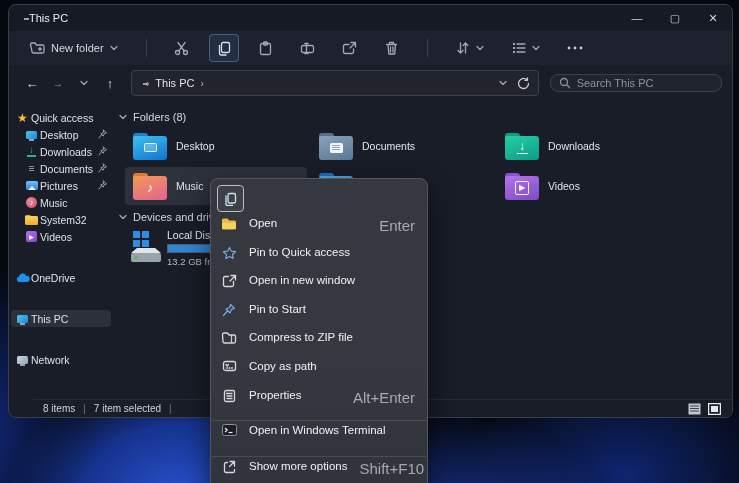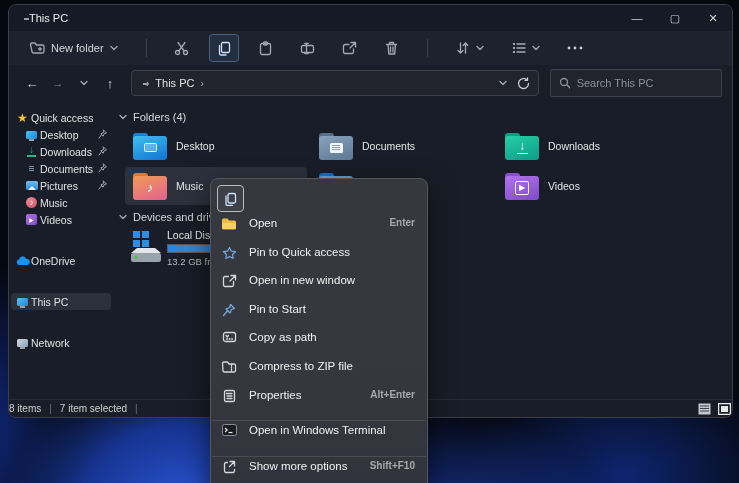--- a/index.html
+++ b/index.html
@@ -38,22 +38,22 @@
   .stroke-br { stroke:#cfe4fa; fill:none; stroke-width:1.3; stroke-linecap:round; stroke-linejoin:round; }
   
   .navrow { height:36px; display:flex; align-items:center; padding:0 10px; flex:none; background:#191d27; }
   .navbtn { width:26px; height:26px; display:flex; align-items:center; justify-content:center; font-size:13px; color:#dfe3e8; border-radius:4px; }
   .navbtn.dim { color:#878d98; font-size:11px; }
   .addressbar { margin-left:8px; width:408px; height:26px; background:#21242d; border:1px solid #3c4049;
      border-radius:4px; display:flex; align-items:center; padding:0 8px; gap:6px; }
   .crumb-sep { color:#aeb2ba; font-size:10px; }
   .crumb { font-size:11px; color:#e4e6ea; }
   .addr-right { margin-left:auto; display:flex; align-items:center; gap:10px; }
-  .searchbox { margin-left:11px; flex:1; height:28px; background:#21242d; border:1px solid #3c4049;
-     border-radius:2px; display:flex; align-items:center; padding:0 8px; gap:7px; }
+  .searchbox { margin-left:11px; flex:1; height:18px; background:#21242d; border:1px solid #3c4049;
+     border-radius:8px; display:flex; align-items:center; padding:0 8px; gap:7px; }
   .searchbox input { background:transparent; border:none; outline:none; color:#e4e6ea; font-size:11px; width:100%;
      font-family:"Liberation Sans", sans-serif; }
   .searchbox input::placeholder { color:#8d929b; }
   
   .content { flex:1; display:flex; min-height:0; }
   .sidebar { width:104px; flex:none; padding-top:8px; overflow:hidden; }
   .sitem { height:17px; display:flex; align-items:center; font-size:10.5px; color:#dfe2e6; padding-left:20px; position:relative; border-radius:4px; margin:0 2px; }
   .sitem.child { padding-left:29px; }
   .sitem.sel { background:#2b303b; }
   .sitem.gap { margin-top:24px;text-align:center; }
@@ -100,34 +100,34 @@
      background-size:8px 1px; background-repeat:no-repeat; background-position:2.5px 2.5px,2.5px 4.5px,2.5px 6.5px; }
   .g-dl { display:flex; flex-direction:column; align-items:center; font-weight:bold; font-size:12px; line-height:10px; }
   .g-dl i { display:block; width:11px; height:1.5px; background:#fff; margin-top:1.5px; }
   .g-play { border:1.2px solid rgba(255,255,255,.9); border-radius:2px; font-size:8px; padding:1px 3px; line-height:10px; }
   
   .drive { position:absolute; display:flex; gap:4px; }
   .drive .dlabel { font-size:10.5px; color:#e2e4e8; white-space:nowrap; }
   .drive .bar { margin-top:3px; width:46px; height:9px; border:1px solid #565c66; background:#2f86d6; }
   .drive .free { margin-top:3px; font-size:9.5px; color:#b6bac0; white-space:nowrap; }
   
-  .statusbar { height:18px; flex:none; background:#191d27; border-top:1px solid #262b35; display:flex; align-items:center; padding:0 0; gap:8px; font-size:10px; color:#cfd2d6; }
+  .statusbar { height:18px; flex:none; background:#191d27; border-top:1px solid #262b35; display:flex; align-items:center; padding:0 10px; gap:8px; font-size:10px; color:#cfd2d6;margin-left:24px; }
   .statusbar .sdiv { color:#6b717c; }
   .statusbar .right { margin-left:auto; display:flex; gap:4px; }
   .sbicon { width:16px; height:13px; display:flex; align-items:center; justify-content:center; }
   
   .ctxmenu { position:absolute; left:210px; top:178px; width:218px; z-index:10;
      background:linear-gradient(#36383f 0 55%, #30333c); border:1px solid #54565c; border-radius:8px;
      box-shadow:0 10px 28px rgba(0,0,0,.55); padding:6px 0 22px 0; }
   .ctx-iconrow { padding:0 0 5px 6px; }
   .ctx-iconbtn { width:27px; height:27px; border:1px solid #b9bdc3; border-radius:4px; display:flex; align-items:center; justify-content:center; background:#3d4047; }
   .mitem { height:28.6px; display:flex; align-items:flex-start; padding:0 12px 0 10px; gap:12px; }
   .mitem .micon { width:16px; display:flex; justify-content:center; flex:none; }
   .mitem .mlabel { font-size:11.5px; color:#f0f1f3; white-space:nowrap; }
-  .mitem .mshort { margin-left:auto; font-size:10px; color:#a6aab0;font-weight:bold; }
+  .mitem .mshort { margin-left:auto; font-size:15px; color:#a6aab0; }
   .msep { height:1px; background:#4a4c52; margin:3px 1px; }
 </style>
 </head>
 <body>
 
 <div class="win">
 
   <div class="titlebar">
     <span class="appicon"><span class="mini-mon"></span></span>
     <span class="title">This PC</span>
@@ -303,20 +303,26 @@
           </span>
       </div>
       <div class="sitem child">
         <span class="sicon">
             <span class="mini-circle">♪</span>
           </span>
         <span class="slabel">Music</span>
       </div>
       <div class="sitem child">
         <span class="sicon">
+            <span class="mini-folder"></span>
+          </span>
+        <span class="slabel">System32</span>
+      </div>
+      <div class="sitem child">
+        <span class="sicon">
             <span class="mini-vid">▶</span>
           </span>
         <span class="slabel">Videos</span>
       </div>
       <div class="sitem gap">
         <span class="sicon">
             <svg class="ic" width="14" height="10">
               <path d="M3.5 9 a2.8 2.8 0 0 1-.4-5.55 3.6 3.6 0 0 1 7-.55 2.6 2.6 0 0 1 1.2 6.1 Z" fill="#1a93ee"></path>
             </svg>
           </span>
@@ -334,21 +340,21 @@
           </span>
         <span class="slabel">Network</span>
       </div>
     </div>
 
     <div class="files">
       <div class="secheader" style="top:10px;">
         <svg class="ic" width="8" height="6">
             <path class="stroke" d="M1 1.5 l3 3 3-3"></path>
           </svg>
-        <span>Folders (4)</span>
+        <span>Folders (8)</span>
       </div>
 
       <div class="tile" style="left:12px; top:26px;">
         <span class="folder f-desktop">
             <span class="tab"></span>
             <span class="fbody"></span>
             <span class="glyph">
               <span class="g-mon"></span>
             </span>
           </span>
@@ -497,45 +503,45 @@
       <svg class="ic" width="14" height="14">
           <path class="stroke" d="M8.5 1.5 L12.5 5.5 L9.5 6.3 L8 10 L4 6 L7.7 4.5 Z M5 8.5 L1.5 12.5" style="stroke:#79abe0;stroke-width:1.2"></path>
         </svg>
     </span>
     <span class="mlabel">Pin to Start</span>
     <span class="mshort"></span>
   </div>
 
   <div class="mitem">
     <span class="micon">
+      <svg class="ic" width="16" height="13">
+          <path class="stroke" d="M1.5 3.5 q0-1.5 1.5-1.5 h3.5 l1.5 2 h5 q1.5 0 1.5 1.5 v5 q0 1.5-1.5 1.5 h-9.5 q-1.5 0-1.5-1.5 Z" style="stroke:#d6d8dc"></path>
+          <path class="stroke" d="M10.5 4.5 v1.2 M10.5 7 v1.2 M10.5 9.5 v1.2" style="stroke:#d6d8dc"></path>
+        </svg>
+    </span>
+    <span class="mlabel">Compress to ZIP file</span>
+    <span class="mshort"></span>
+  </div>
+
+  <div class="mitem">
+    <span class="micon">
       <svg class="ic" width="15" height="12">
           <rect class="stroke" x="1.5" y="1.5" width="12" height="9" rx="2" style="stroke:#d6d8dc"></rect>
           <circle cx="5" cy="8" r="0.9" fill="#d6d8dc"></circle>
           <circle cx="7.5" cy="8" r="0.9" fill="#d6d8dc"></circle>
           <circle cx="10" cy="8" r="0.9" fill="#d6d8dc"></circle>
           <path class="stroke" d="M4 4.5 l1.2 1.5 1.2-1.5" style="stroke:#d6d8dc"></path>
         </svg>
     </span>
     <span class="mlabel">Copy as path</span>
     <span class="mshort"></span>
   </div>
 
   <div class="mitem">
     <span class="micon">
-      <svg class="ic" width="16" height="13">
-          <path class="stroke" d="M1.5 3.5 q0-1.5 1.5-1.5 h3.5 l1.5 2 h5 q1.5 0 1.5 1.5 v5 q0 1.5-1.5 1.5 h-9.5 q-1.5 0-1.5-1.5 Z" style="stroke:#d6d8dc"></path>
-          <path class="stroke" d="M10.5 4.5 v1.2 M10.5 7 v1.2 M10.5 9.5 v1.2" style="stroke:#d6d8dc"></path>
-        </svg>
-    </span>
-    <span class="mlabel">Compress to ZIP file</span>
-    <span class="mshort"></span>
-  </div>
-
-  <div class="mitem">
-    <span class="micon">
       <svg class="ic" width="13" height="14">
           <rect class="stroke" x="1.5" y="1.5" width="10" height="11" rx="1.5" style="stroke:#d6d8dc"></rect>
           <path class="stroke" d="M4 4.5 h5 M4 7 h5 M4 9.5 h5" style="stroke:#d6d8dc"></path>
           <rect x="3" y="3.8" width="1.4" height="1.4" fill="#d6d8dc"></rect>
         </svg>
     </span>
     <span class="mlabel">Properties</span>
     <span class="mshort">Alt+Enter</span>
   </div>
 

